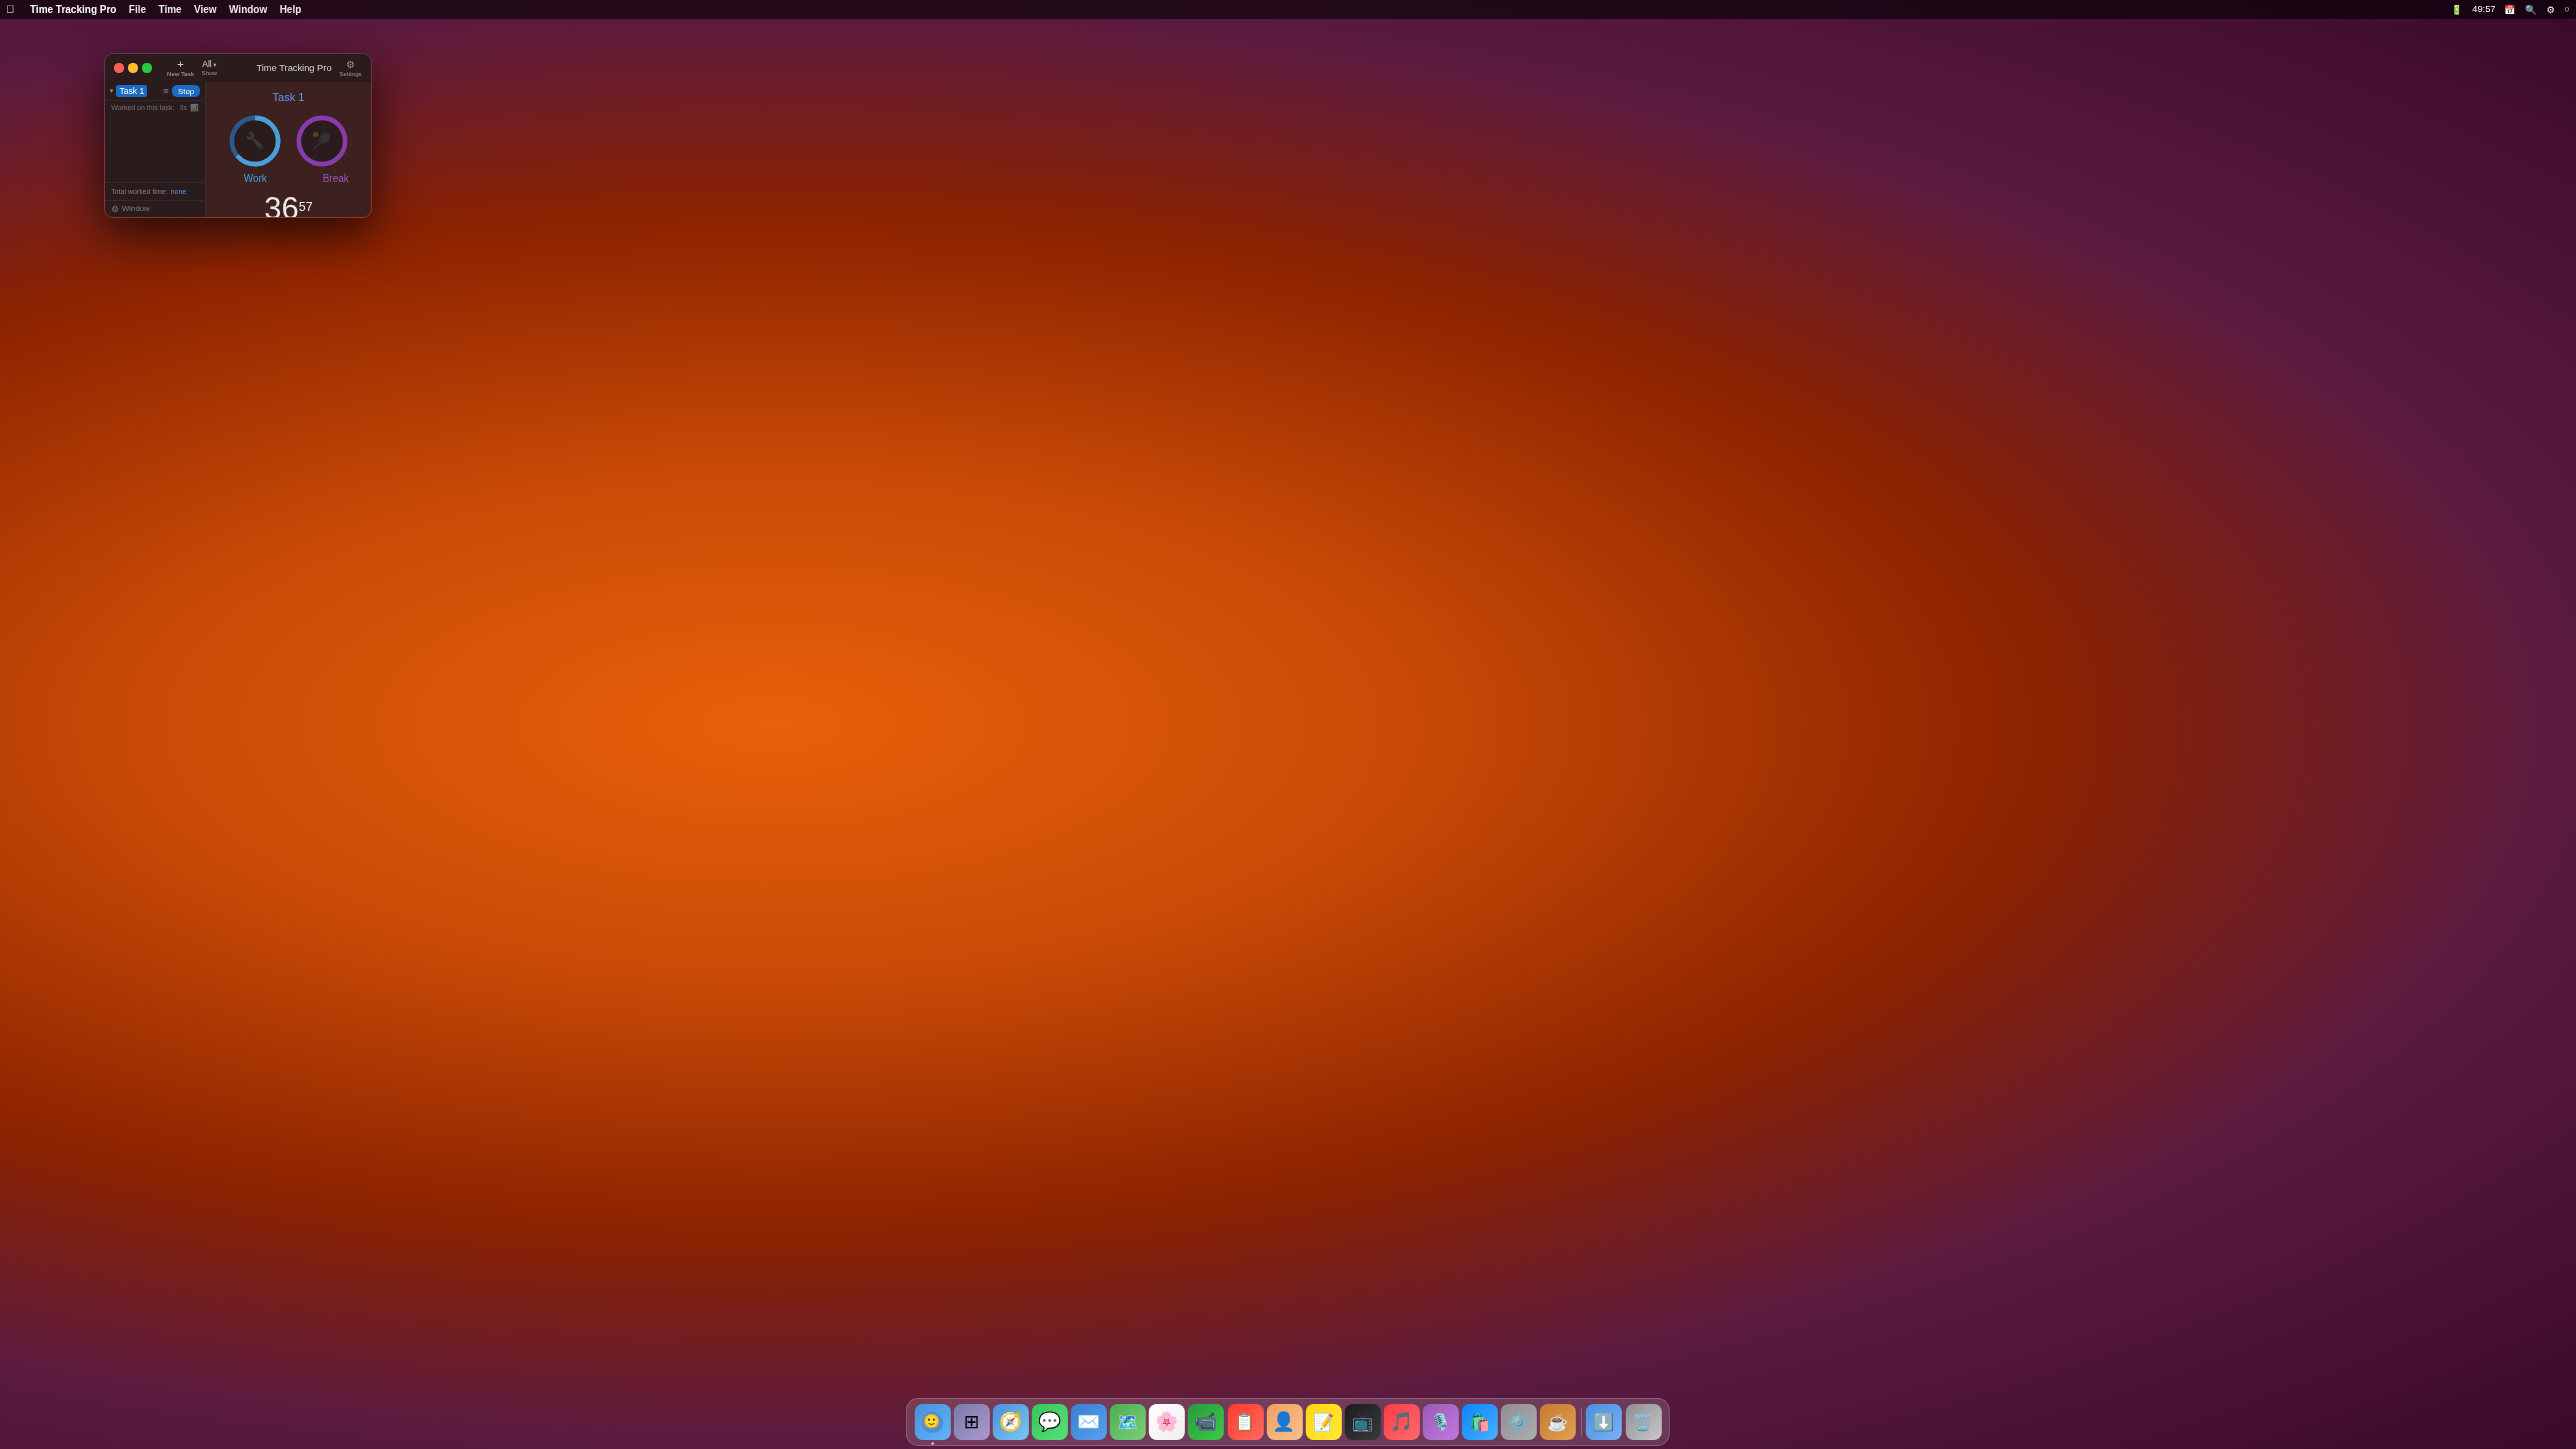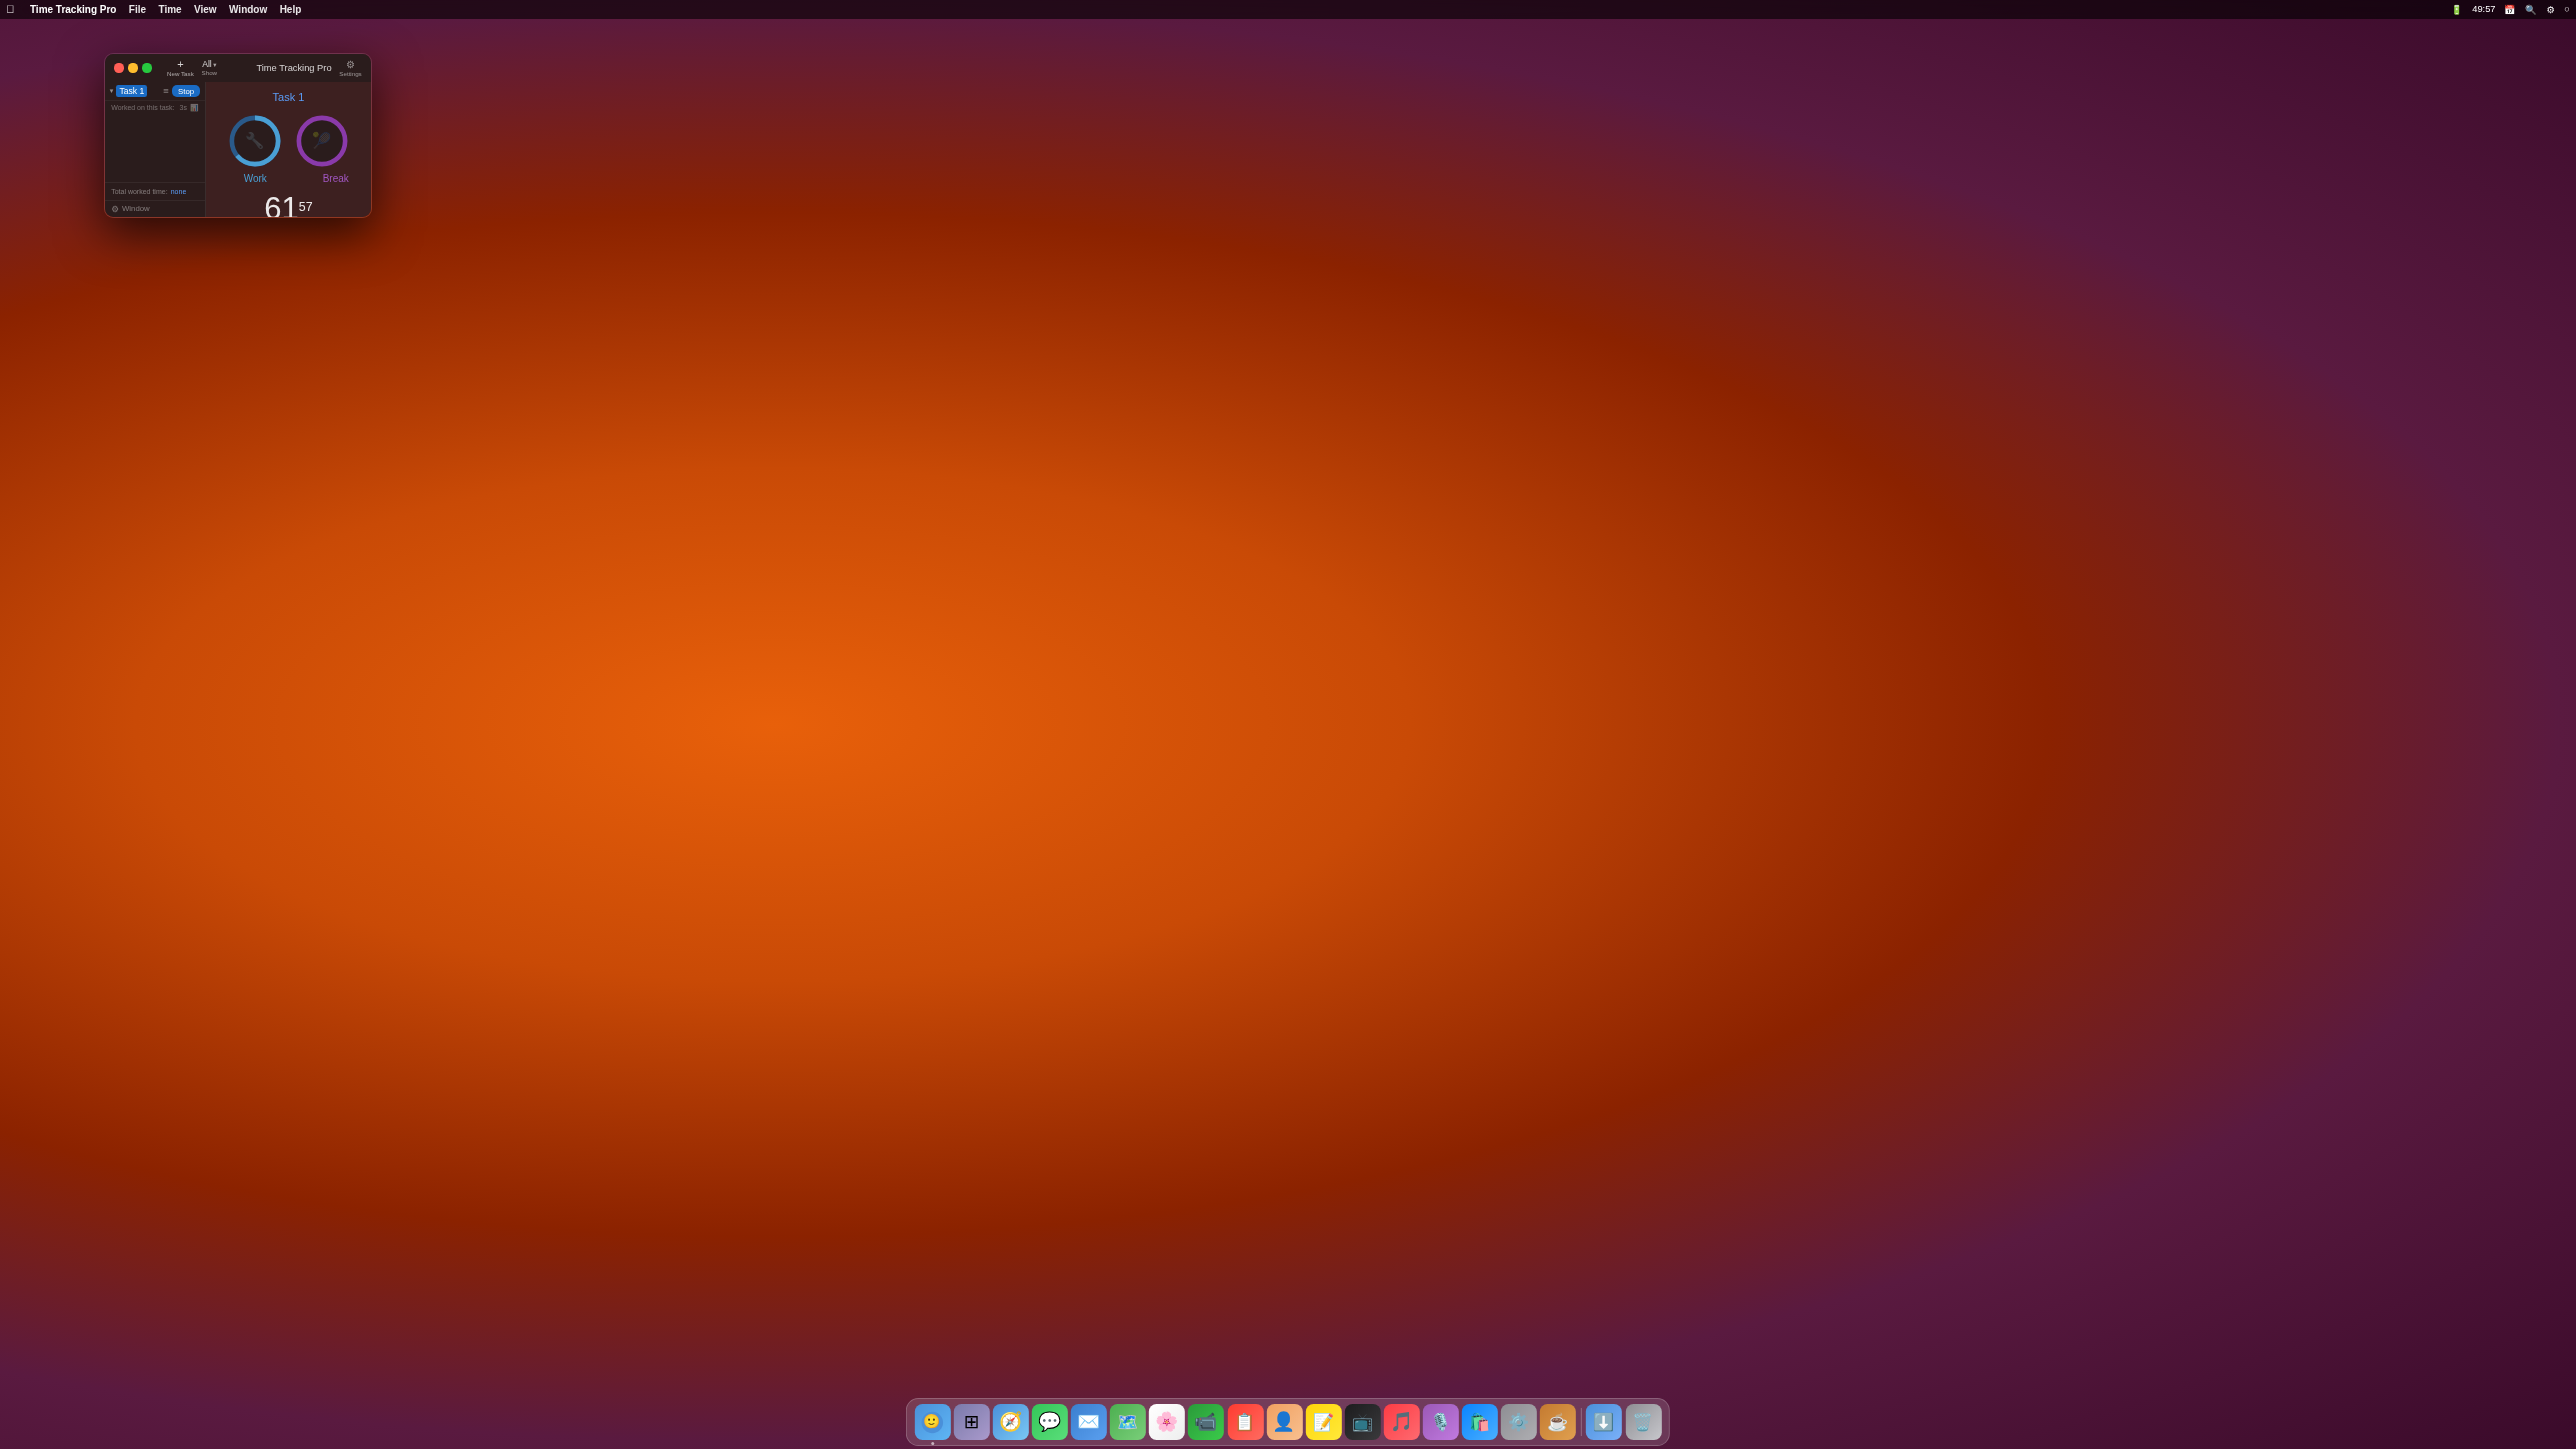--- a/index.html
+++ b/index.html
@@ -422,21 +422,21 @@
               </svg>
               <div style="position:absolute;inset:0;display:flex;align-items:center;justify-content:center;">
                 <span style="font-size:15.6px;color:rgba(255,255,255,0.2);">🎾</span>
               </div>
             </div>
             <span class="break-label">Break</span>
           </div>
         </div>
 
         <div class="timer-display">
-          <span class="timer-main">61</span>
+          <span class="timer-main">36</span>
           <span class="timer-sub">57</span>
         </div>
 
       </div>
     </div>
   </div>
 </div>
 
 <div class="dock">
 

